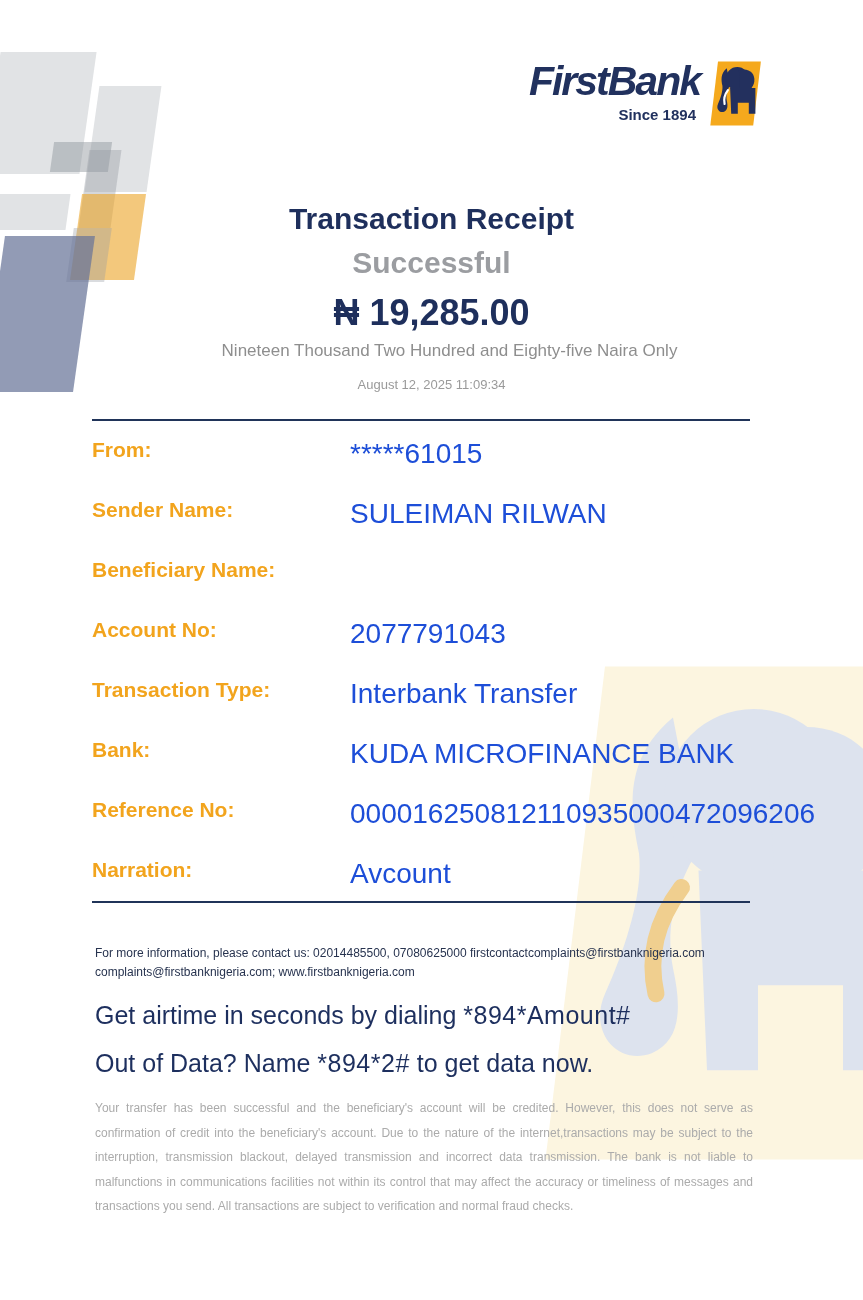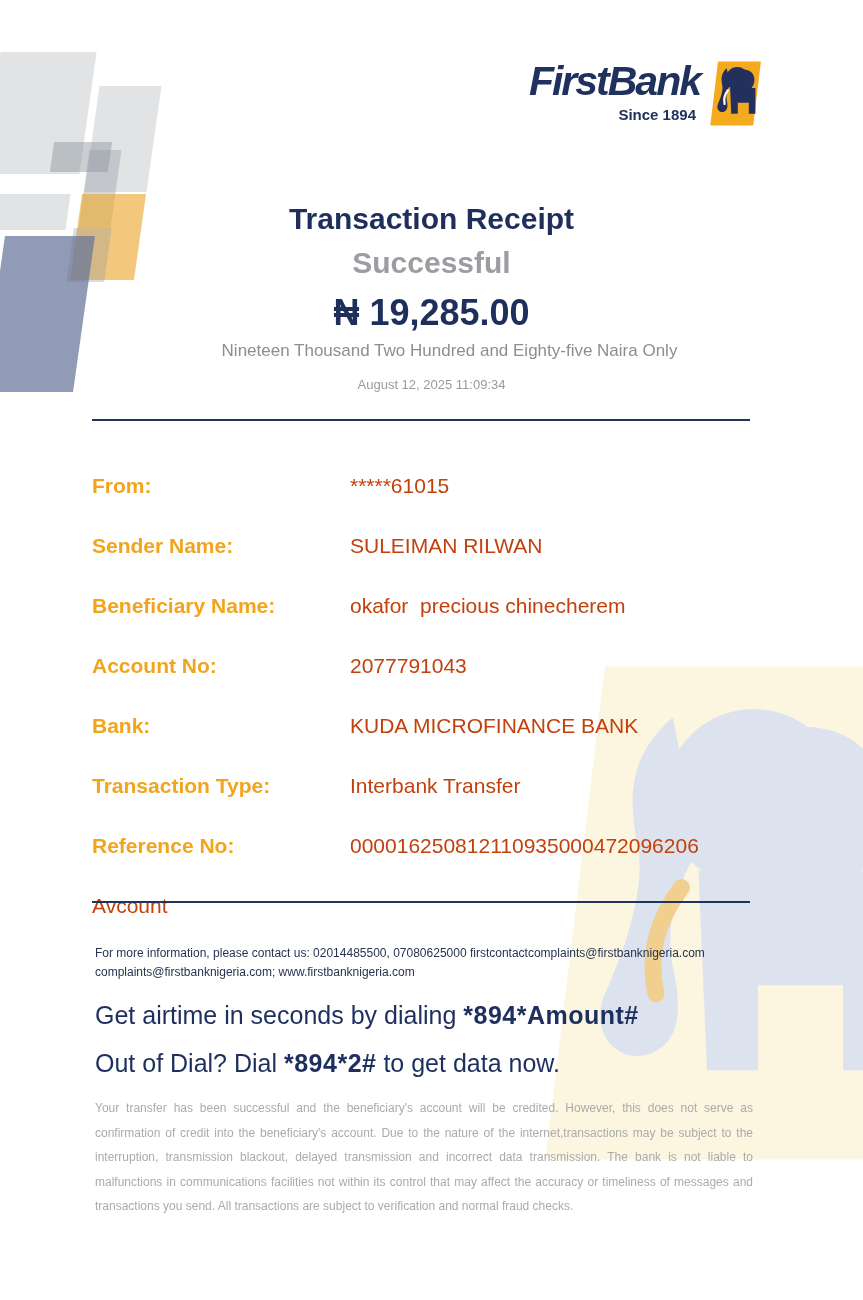--- a/index.html
+++ b/index.html
@@ -44,32 +44,32 @@
   .amount   { top:292px; font-size:36px; font-weight:bold; color:#1E2F5C; }
   .words    { top:341px; font-size:17px; color:#8E8E8E;padding-left:36px; }
   .datetime { top:377px; font-size:13px; color:#9A9A9A; }
 
   
   .rule { position:absolute; left:92px; width:658px; height:2px; background:#203459; }
   .rule1 { top:419px; } .rule2 { top:901px; }
 
   
   .fields { position:absolute; left:92px; top:438px; width:668px; }
-  .frow { display:flex; height:60px; align-items:flex-end; }
+  .frow { display:flex; height:60px; align-items:flex-start; }
   .flabel { width:258px; flex:0 0 258px; font-size:21px; font-weight:bold; color:#F2A41D; }
-  .fvalue { font-size:21px; color:#c2410c; white-space:pre-wrap; }
+  .fvalue { font-size:28px; color:#1d4ed8; white-space:pre-wrap; }
 
   
   .contact {
     position:absolute; left:95px; top:944px; width:662px;
     font-size:12px; line-height:1.55; color:#27334F;
   }
   .promo { position:absolute; left:95px; top:1001px; color:#1D2F5E; font-size:25px; }
   .promo .pline { margin:0 0 19px 0; white-space:nowrap; }
-  .promo .code { font-weight:bold; letter-spacing:.5px; }
+  .promo .code { font-weight:normal; letter-spacing:.5px; }
   .disclaimer {
     position:absolute; left:95px; top:1096px; width:658px;
     font-size:12px; line-height:2.05; color:#ABABAB; text-align:justify;
   }
 </style>
 </head>
 <body>
 
 <svg width="0" height="0" style="position:absolute" aria-hidden="true">
   <symbol id="fb-mark" viewBox="0 0 100 120">
@@ -121,50 +121,50 @@
     <div class="frow">
       <div class="flabel">From:</div>
       <div class="fvalue">*****61015</div>
     </div>
     <div class="frow">
       <div class="flabel">Sender Name:</div>
       <div class="fvalue">SULEIMAN RILWAN</div>
     </div>
     <div class="frow">
       <div class="flabel">Beneficiary Name:</div>
-      <div class="fvalue">okafor  precious chinecherem</div>
     </div>
     <div class="frow">
       <div class="flabel">Account No:</div>
       <div class="fvalue">2077791043</div>
     </div>
     <div class="frow">
+      <div class="flabel">Transaction Type:</div>
+      <div class="fvalue">Interbank Transfer</div>
+    </div>
+    <div class="frow">
       <div class="flabel">Bank:</div>
       <div class="fvalue">KUDA MICROFINANCE BANK</div>
-    </div>
-    <div class="frow">
-      <div class="flabel">Transaction Type:</div>
-      <div class="fvalue">Interbank Transfer</div>
     </div>
     <div class="frow">
       <div class="flabel">Reference No:</div>
       <div class="fvalue">000016250812110935000472096206</div>
     </div>
     <div class="frow">
+      <div class="flabel">Narration:</div>
       <div class="fvalue">Avcount</div>
     </div>
   </div>
 
   <div class="rule rule2"></div>
 
   <div class="contact">
     <div>For more information, please contact us: 02014485500, 07080625000 firstcontactcomplaints@firstbanknigeria.com</div>
     <div>complaints@firstbanknigeria.com; www.firstbanknigeria.com</div>
   </div>
 
   <div class="promo">
     <div class="pline"><span>Get airtime in seconds by dialing </span><span class="code">*894*Amount#</span></div>
-    <div class="pline"><span>Out of Dial? Dial </span><span class="code">*894*2#</span><span> to get data now.</span></div>
+    <div class="pline"><span>Out of Data? Name </span><span class="code">*894*2#</span><span> to get data now.</span></div>
   </div>
 
   <div class="disclaimer">Your transfer has been successful and the beneficiary's account will be credited. However, this does not serve as confirmation of credit into the beneficiary's account. Due to the nature of the internet,transactions may be subject to the interruption, transmission blackout, delayed transmission and incorrect data transmission. The bank is not liable to malfunctions in communications facilities not within its control that may affect the accuracy or timeliness of messages and transactions you send. All transactions are subject to verification and normal fraud checks.</div>
 
 </div>
 
 </body></html>

